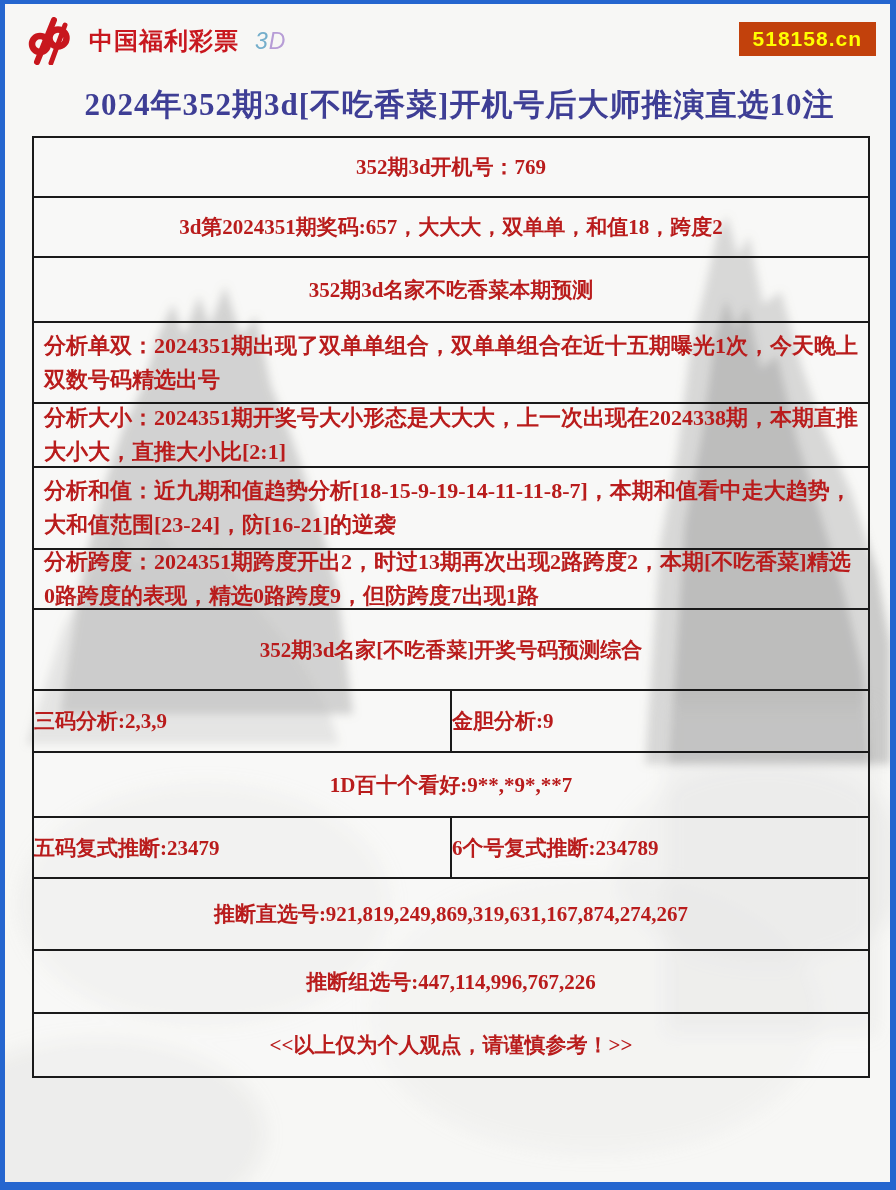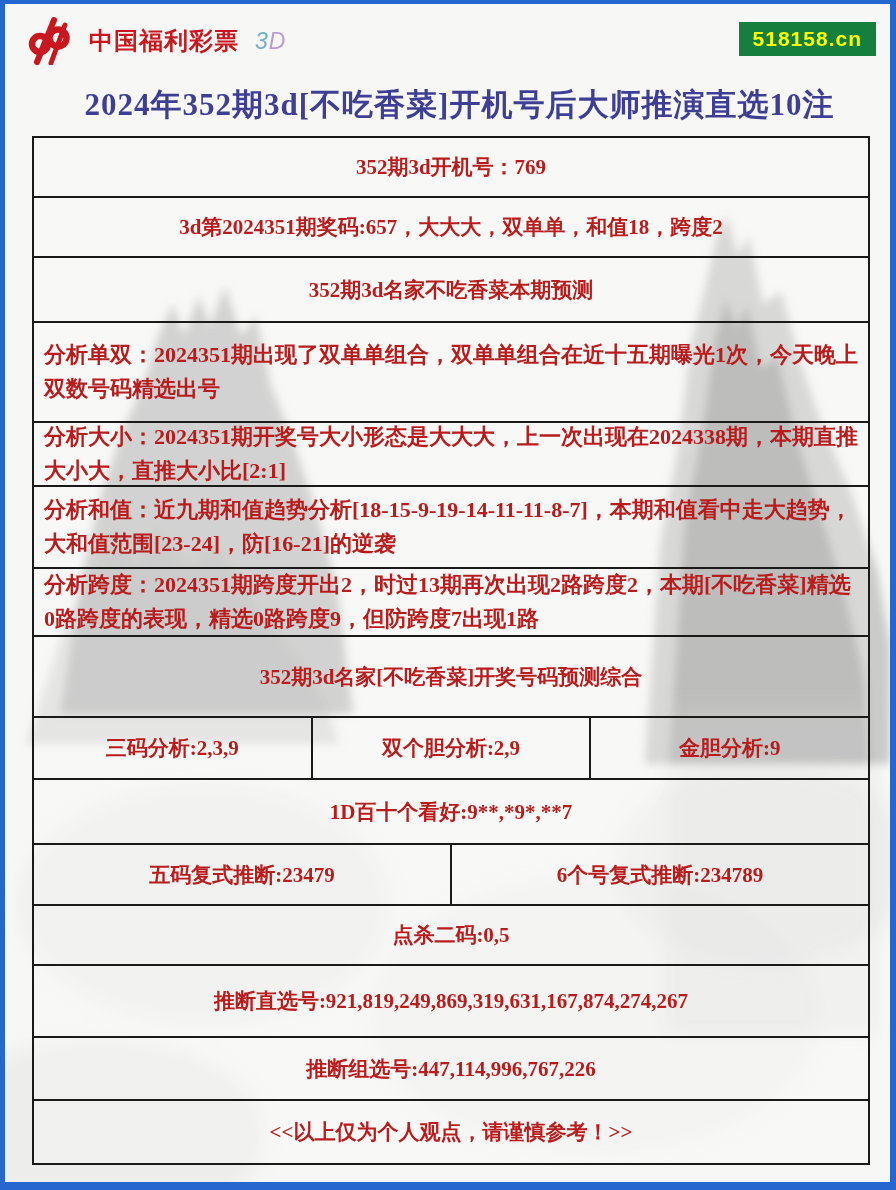--- a/index.html
+++ b/index.html
@@ -28,21 +28,21 @@
     font-weight:bold;font-size:24px;color:#c8171e;letter-spacing:1px;
   }
   .brand3d{
     font-family:"Liberation Sans","DejaVu Sans",sans-serif;
     font-weight:normal;font-style:italic;font-size:23px;letter-spacing:1px;
   }
   .brand3d .n3{color:#74aecb;}
   .brand3d .nd{color:#b79dd6;}
   .badge{
     position:absolute;right:6px;top:6px;
-    background:#15803d;color:#ffff00;
+    background:#c2410c;color:#ffff00;
     font-family:"Liberation Sans","DejaVu Sans",sans-serif;
     font-weight:bold;font-size:21px;
     padding:5px 14px;letter-spacing:1px;
   }
   .title{
     position:absolute;left:0;top:68px;width:100%;
     text-align:center;
     font-size:31px;font-weight:bold;color:#3e3e95;
     letter-spacing:1px;margin:12px;
   }
@@ -59,21 +59,21 @@
     text-align:center;
     line-height:34px;
   }
   .trow.first{border-top:none;}
   .trow.left{
     justify-content:flex-start;text-align:left;
     padding:0 10px;font-size:22px;
   }
   .trow .col{
     flex:1;height:100%;
-    display:flex;align-items:center;justify-content:center;
+    display:flex;align-items:center;
   }
   .trow .col + .col{border-left:2px solid #1a1a1a;}
 </style>
 </head>
 <body>
 
 <div class="page">
 
   <svg class="bg-art" width="885" height="1178" viewBox="0 0 885 1178">
     <defs>
@@ -124,68 +124,62 @@
     </div>
 
     <div class="trow" style="height:60px">
       <span>3d第2024351期奖码:657，大大大，双单单，和值18，跨度2</span>
     </div>
 
     <div class="trow" style="height:65px">
       <span>352期3d名家不吃香菜本期预测</span>
     </div>
 
-    <div class="trow left" style="height:100px">
+    <div class="trow left" style="height:81px">
       <span>分析单双：2024351期出现了双单单组合，双单单组合在近十五期曝光1次，今天晚上双数号码精选出号</span>
     </div>
 
     <div class="trow left" style="height:64px">
       <span>分析大小：2024351期开奖号大小形态是大大大，上一次出现在2024338期，本期直推大小大，直推大小比[2:1]</span>
     </div>
 
     <div class="trow left" style="height:82px">
       <span>分析和值：近九期和值趋势分析[18-15-9-19-14-11-11-8-7]，本期和值看中走大趋势，大和值范围[23-24]，防[16-21]的逆袭</span>
     </div>
 
-    <div class="trow left" style="height:68px">
+    <div class="trow left" style="height:60px">
       <span>分析跨度：2024351期跨度开出2，时过13期再次出现2路跨度2，本期[不吃香菜]精选0路跨度的表现，精选0路跨度9，但防跨度7出现1路</span>
     </div>
 
     <div class="trow" style="height:81px">
       <span>352期3d名家[不吃香菜]开奖号码预测综合</span>
     </div>
 
     <div class="trow" style="height:62px;padding:0">
       <div class="col">
         <span>三码分析:2,3,9</span>
-      </div>
-      <div class="col">
-        <span>双个胆分析:2,9</span>
       </div>
       <div class="col">
         <span>金胆分析:9</span>
       </div>
     </div>
 
     <div class="trow" style="height:65px">
       <span>1D百十个看好:9**,*9*,**7</span>
     </div>
 
     <div class="trow" style="height:61px;padding:0">
       <div class="col">
         <span>五码复式推断:23479</span>
       </div>
       <div class="col">
         <span>6个号复式推断:234789</span>
       </div>
     </div>
 
-    <div class="trow" style="height:60px">
-      <span>点杀二码:0,5</span>
-    </div>
 
     <div class="trow" style="height:72px">
       <span>推断直选号:921,819,249,869,319,631,167,874,274,267</span>
     </div>
 
     <div class="trow" style="height:63px">
       <span>推断组选号:447,114,996,767,226</span>
     </div>
 
     <div class="trow" style="height:64px">

